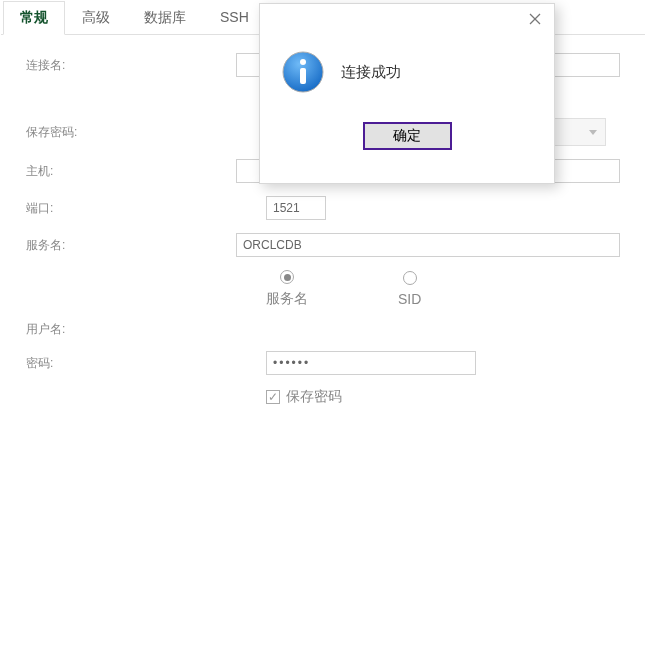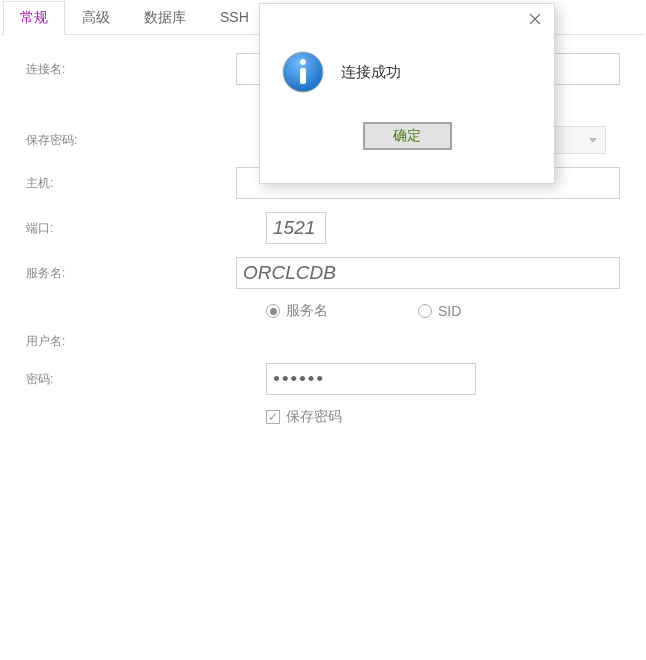--- a/index.html
+++ b/index.html
@@ -29,51 +29,50 @@
   .tab {
     padding: 7px 16px 7px 16px;
     color: #666;
     cursor: pointer;
     border: 1px solid transparent;
     border-bottom: none;
     position: relative;
     margin-right: 0px;
   }
   .tab.active {
-    color: #a21caf;
+    color: #14532d;
     background: #fff;
     border: 1px solid #e0e0e0;
     border-bottom: 1px solid #fff;
     margin-bottom: -1px;
-    font-weight: normal;
+    font-weight: bold;
   }
   .form-area {
     padding: 18px 25px 0 25px;
   }
   .form-row {
     display: flex;
     align-items: center;
     margin-bottom: 13px;
   }
   .label-col {
     width: 240px;
     color: #888;
     font-size: 12px;
   }
   .field-col {
     flex: 1;
   }
   input[type="text"], input[type="password"] {
     border: 1px solid #d0d0d0;
     padding: 4px 6px;
-    font-size: 19px;
+    font-size: 12px;
     color: #666;
     font-family: inherit;
     outline: none;
-    font-style: italic;
   }
   .wide-input {
     width: 384px;
   }
   .port-input {
     width: 60px;
   }
   .user-input {
     width: 210px;
   }
@@ -95,20 +94,21 @@
   .radio-row {
     display: flex;
     gap: 90px;
     align-items: center;
   }
   .radio-group {
     display: flex;
     align-items: center;
     gap: 6px;
     color:#888;
+    flex-direction:column;
   }
   .radio {
     width: 14px;
     height: 14px;
     border: 1px solid #aaa;
     border-radius: 50%;
     display: inline-flex;
     align-items: center;
     justify-content: center;
   }
@@ -187,22 +187,22 @@
   }
   .modal-buttons {
     display: flex;
     justify-content: center;
     padding-top: 22px;
   }
   .ok-button {
     width: 89px;
     height: 28px;
     background: #e2e2e2;
-    border: 2px solid #a3a3a3;
-    color: #4d7c0f;
+    border: 2px solid #4c1d95;
+    color: #000000;
     font-size: 14px;
     cursor: pointer;
     display: flex;
     align-items: center;
     justify-content: center;
   }
   .chevron-down {
     width: 0; height: 0;
     border-left: 4px solid transparent;
     border-right: 4px solid transparent;

